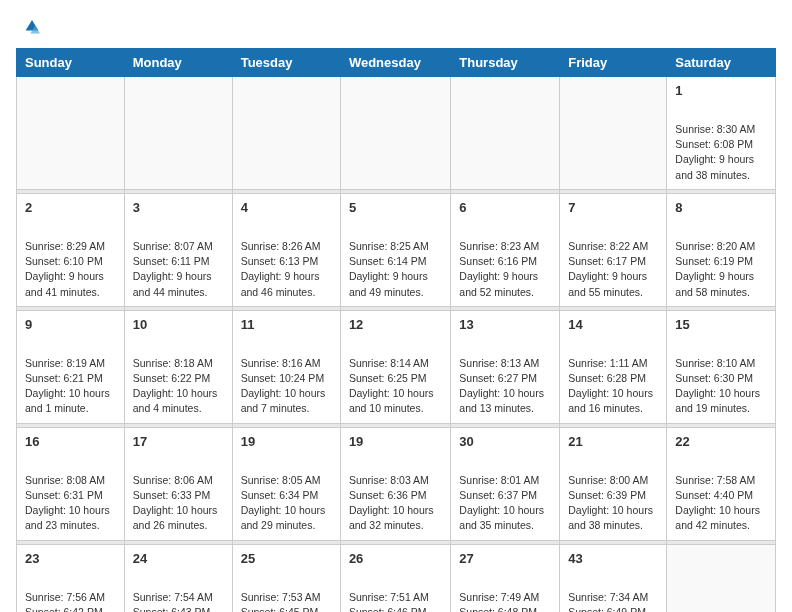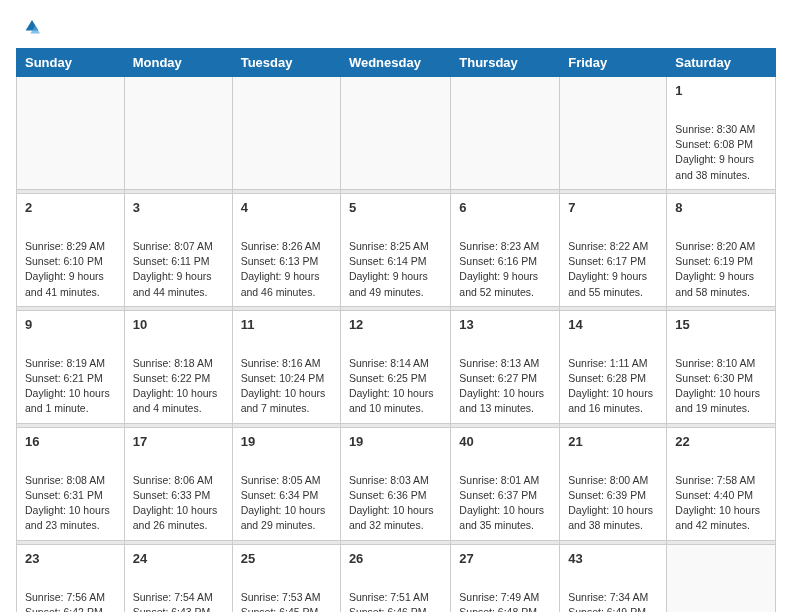--- a/index.html
+++ b/index.html
@@ -273,21 +273,21 @@
 Sunset: 6:34 PM
 Daylight: 10 hours and 29 minutes.</div>
         </td>
         <td>
           <span class="day-num">19</span>
           <div class="day-info">Sunrise: 8:03 AM
 Sunset: 6:36 PM
 Daylight: 10 hours and 32 minutes.</div>
         </td>
         <td>
-          <span class="day-num">40</span>
+          <span class="day-num">30</span>
           <div class="day-info">Sunrise: 8:01 AM
 Sunset: 6:37 PM
 Daylight: 10 hours and 35 minutes.</div>
         </td>
         <td>
           <span class="day-num">21</span>
           <div class="day-info">Sunrise: 8:00 AM
 Sunset: 6:39 PM
 Daylight: 10 hours and 38 minutes.</div>
         </td>

